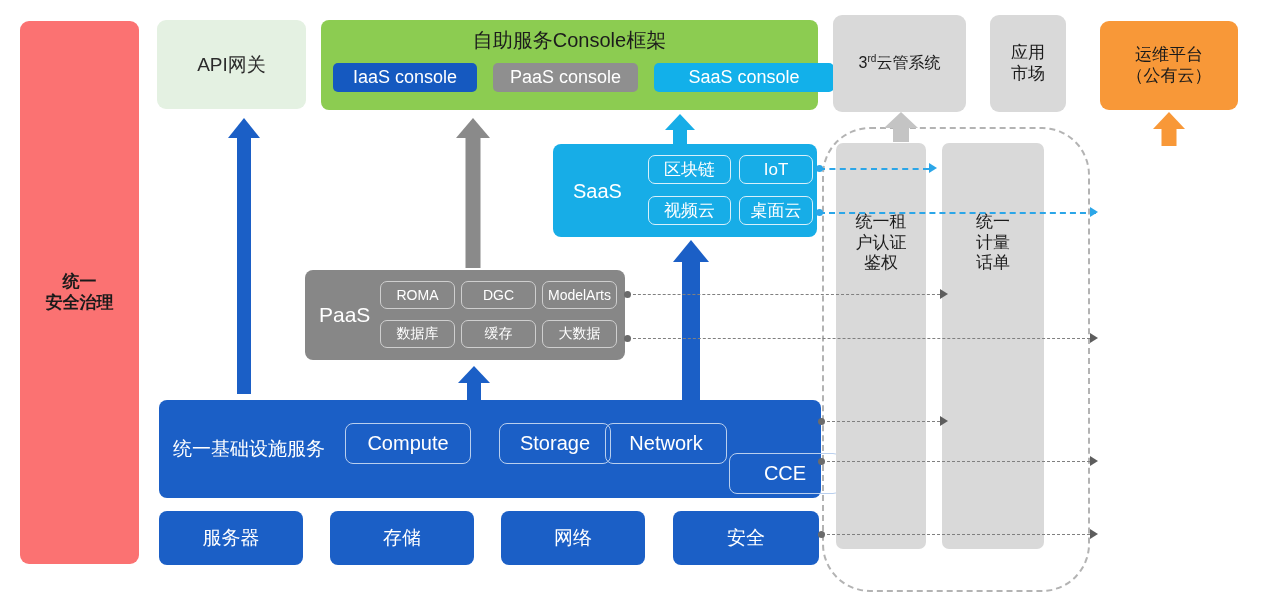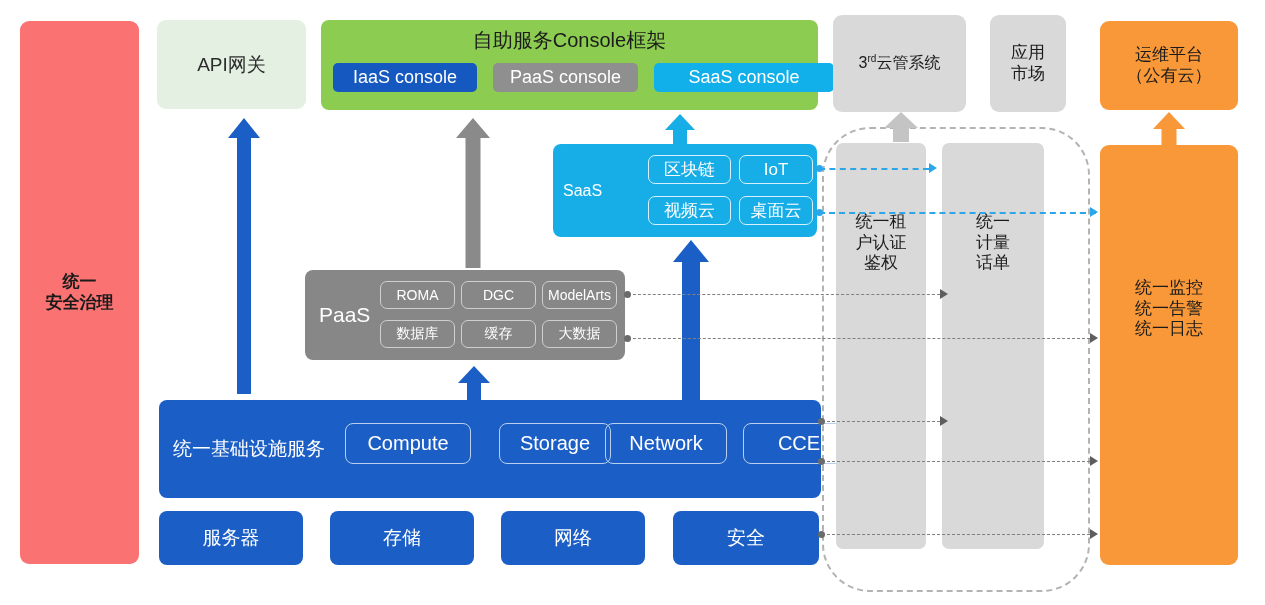--- a/index.html
+++ b/index.html
@@ -48,22 +48,22 @@
   .chip-iaas{left:12px;width:144px;background:#1559c0;}
   .chip-paas{left:172px;width:145px;background:#8f8f8f;}
   .chip-saas{left:333px;width:180px;background:#12b0ea;}
 
   
   .saas-block{
     left:553px;top:144px;width:264px;height:93px;
     background:#17ade7;border-radius:8px;display:block;
   }
   .saas-word{
-    position:absolute;left:10px;top:50%;transform:translateY(-50%);
-    color:#ffffff;font-size:16px;
+    position:absolute;left:20px;top:50%;transform:translateY(-50%);
+    color:#ffffff;font-size:20px;
   }
   .saas-pill{
     position:absolute;height:27px;border:1.6px solid #d7f0fb;border-radius:7px;
     display:flex;align-items:center;justify-content:center;
     color:#ffffff;font-size:17px;font-weight:500;
   }
   .p-blockchain{left:95px;top:11px;width:81px;}
   .p-iot{left:186px;top:11px;width:72px;}
   .p-video{left:95px;top:52px;width:81px;}
   .p-desktop{left:186px;top:52px;width:72px;}
@@ -100,21 +100,21 @@
   }
   .infra-pill{
     position:absolute;top:23px;height:39px;
     border:1.8px solid #b9cfee;border-radius:8px;
     display:flex;align-items:center;justify-content:center;
     color:#ffffff;font-size:20px;
   }
   .ip0{left:186px;width:124px;}
   .ip1{left:340px;width:110px;}
   .ip2{left:446px;width:120px;}
-  .ip3{left:584px;width:110px;}
+  .ip3{left:570px;width:110px;margin-top:30px;}
 
   
   .hw-box{
     top:511px;height:54px;background:#1b5fc6;border-radius:8px;
     color:#ffffff;font-size:19px;
   }
   .hw0{left:159px;width:144px;}
   .hw1{left:330px;width:144px;}
   .hw2{left:501px;width:144px;}
   .hw3{left:673px;width:146px;}
@@ -279,25 +279,20 @@
   <div class="box gray-col gc-meter">
     <span class="lbl">统一
 计量
 话单</span>
   </div>
 
   <div class="box orange-top">
     <span class="lbl">运维平台
 （公有云）</span>
   </div>
-  <div class="box orange-col">
-    <span class="lbl">统一监控
-统一告警
-统一日志</span>
-  </div>
 
   <div class="arrow-up ar-api">
       <div class="head"></div>
       <div class="shaft"></div>
     </div>
   <div class="arrow-up ar-paas">
       <div class="head"></div>
       <div class="shaft"></div>
     </div>
   <div class="arrow-up ar-infra-paas">

